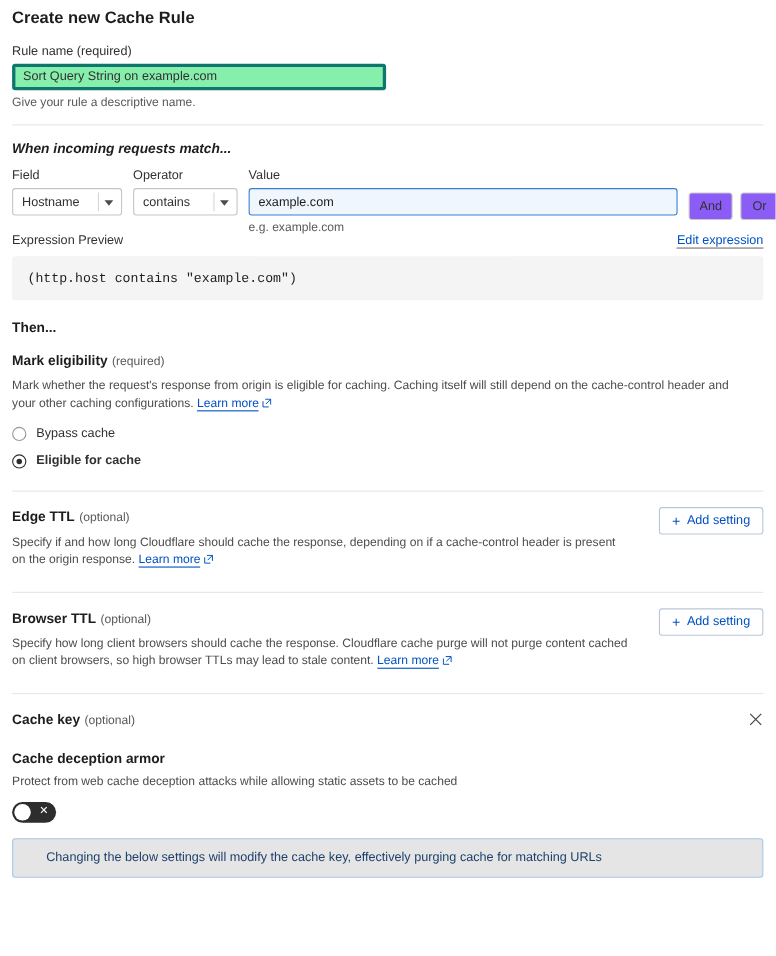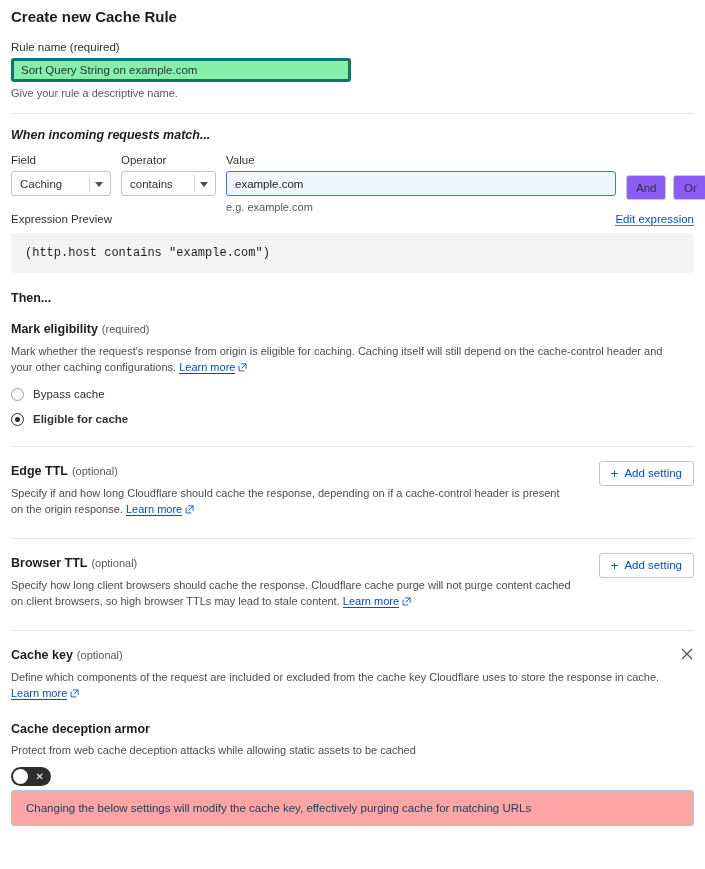--- a/index.html
+++ b/index.html
@@ -263,25 +263,25 @@
   }
   .toggle .mark {
     position: absolute;
     right: 7px; top: 50%;
     transform: translateY(-50%);
     color: #fff;
     font-size: 10px;
     line-height: 1;
   }
   .info-banner {
-    margin-top: 4px;
+    margin-top: 14px;
     border: 1px solid #a7c7ea;
-    background: #fca5a5;
-    border-radius: 3px;
-    padding: 11px 14px;
+    background: #e5e5e5;
+    border-radius: 3px;
+    padding: 11px 30px;
     font-size: 11.5px;
     color: #1d3f6b;
   }
   .close-x {
     width: 14px;
     height: 14px;
     cursor: pointer;
     flex: none;
     margin-top: 2px;
   }
@@ -301,21 +301,21 @@
   </div>
 
   <hr class="hr">
 
   <div class="section-head">When incoming requests match...</div>
 
   <div class="match-row">
     <div>
       <div class="col-label">Field</div>
       <div class="select-box w-field">
-        <span>Caching</span>
+        <span>Hostname</span>
         <span class="sep"></span>
         <span class="chev"></span>
       </div>
     </div>
 
     <div>
       <div class="col-label">Operator</div>
       <div class="select-box w-op">
         <span>contains</span>
         <span class="sep"></span>
@@ -416,29 +416,20 @@
     <div class="row-between">
       <div>
         <span class="sub-head">Cache key</span><span class="optional">(optional)</span>
       </div>
       <span class="close-x">
         <svg width="14" height="14" viewBox="0 0 14 14">
             <path d="M2 2L12 12M12 2L2 12" stroke="#4d4d4d" stroke-width="1.2"></path>
           </svg>
       </span>
     </div>
-    <div class="desc">
-      <span>Define which components of the request are included or excluded from the cache key Cloudflare uses to store the response in cache.</span>
-      <br>
-      <a class="inline-link">Learn more</a><span class="ext"><svg width="9" height="9" viewBox="0 0 10 10">
-            <path d="M3.5 1h5.5v5.5" fill="none" stroke="#0051c3" stroke-width="1"></path>
-            <path d="M9 1L4.2 5.8" stroke="#0051c3" stroke-width="1"></path>
-            <path d="M7 8.8H1.2V3" fill="none" stroke="#0051c3" stroke-width="1"></path>
-          </svg></span>
-    </div>
 
     <div class="mt20">
       <div class="sub-head">Cache deception armor</div>
       <div class="desc">Protect from web cache deception attacks while allowing static assets to be cached</div>
       <div class="toggle">
         <span class="knob"></span>
         <span class="mark">✕</span>
       </div>
     </div>
 

